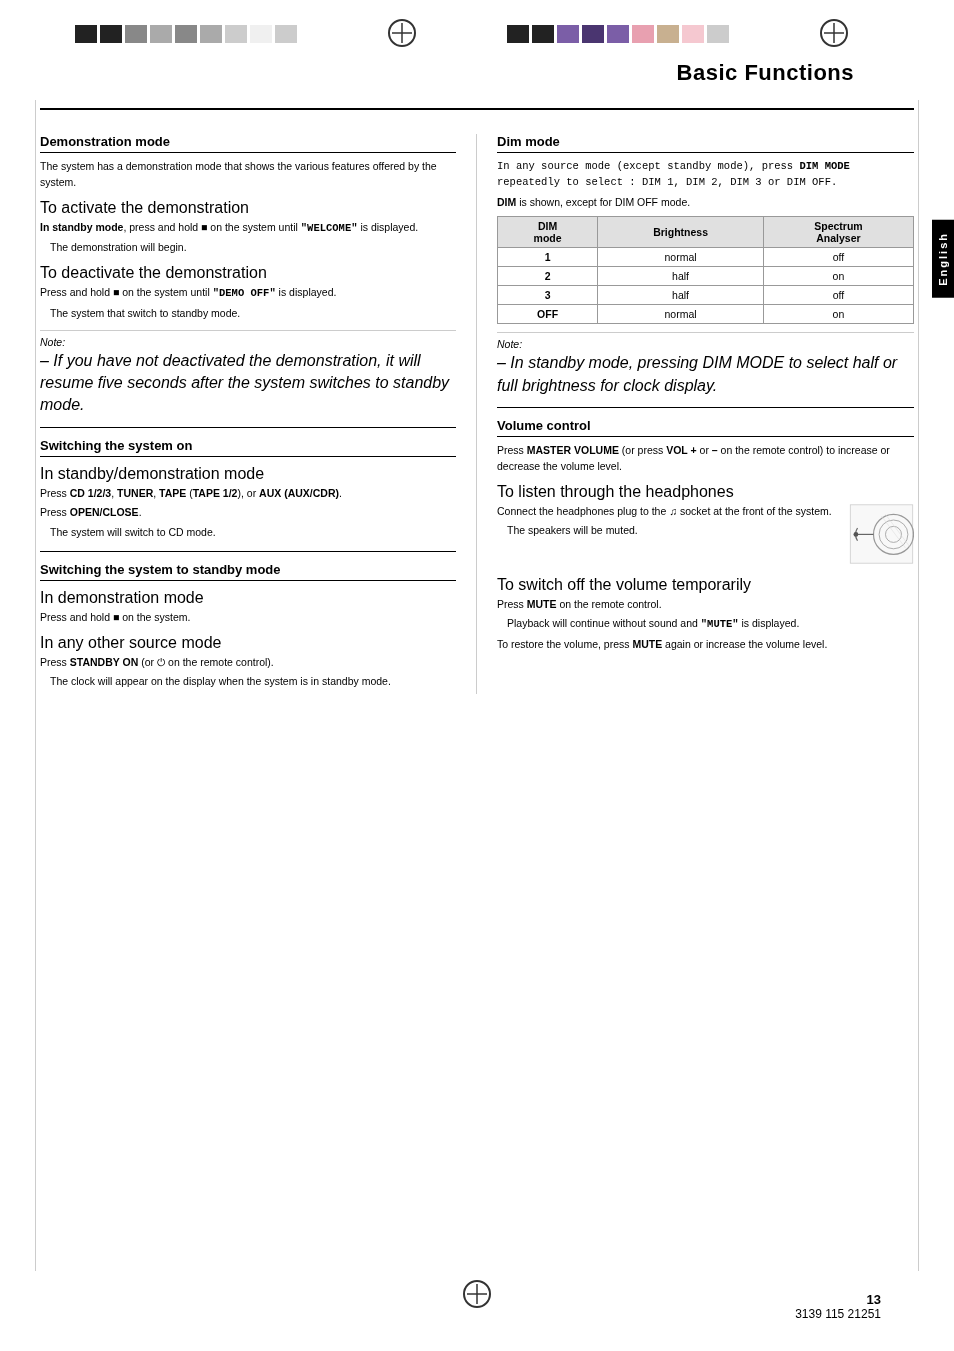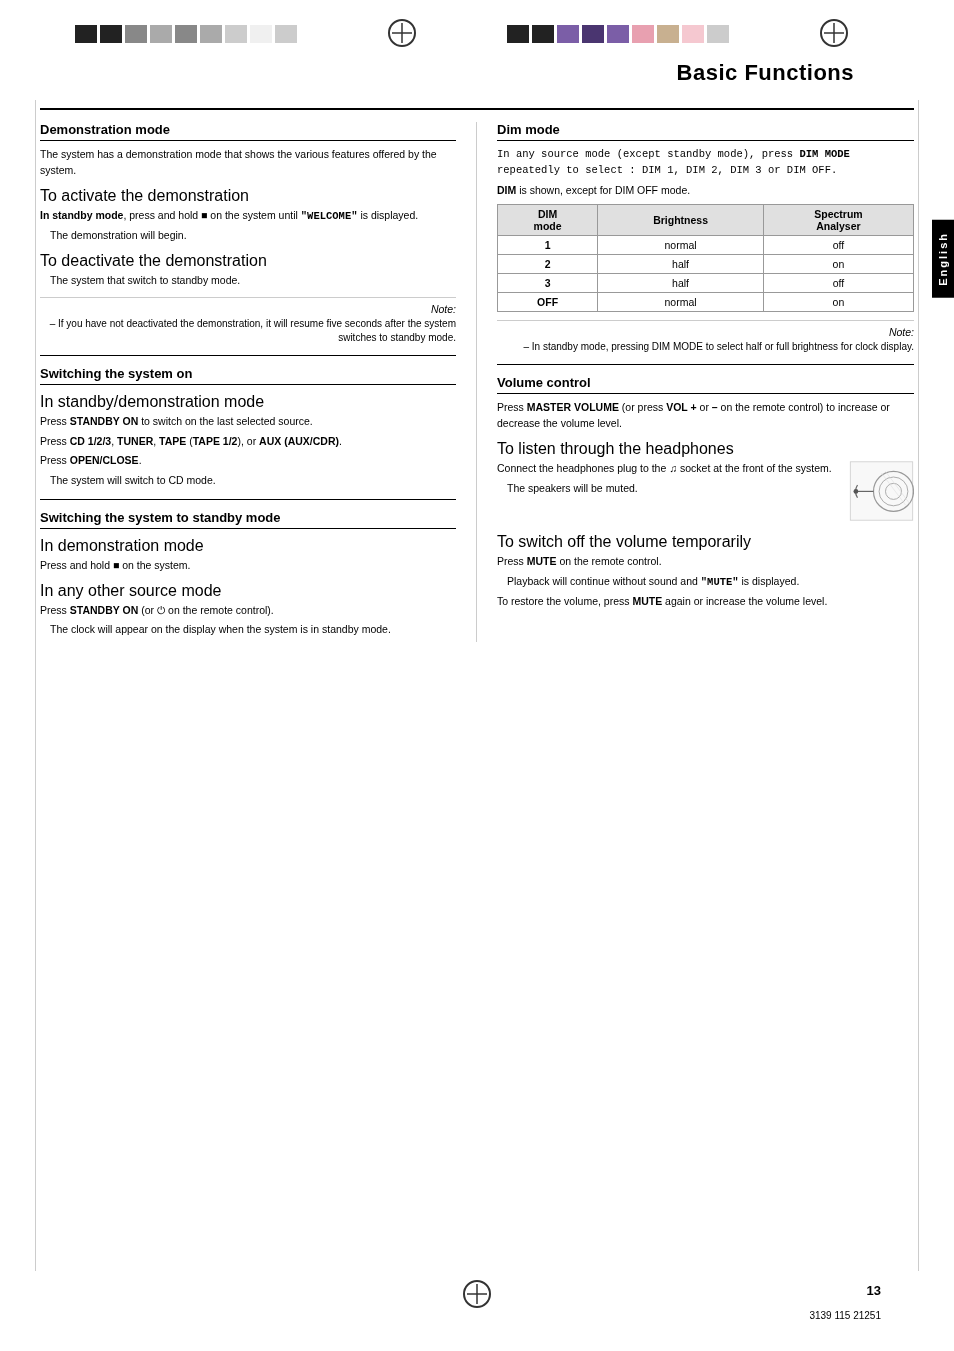--- a/index.html
+++ b/index.html
@@ -57,20 +57,21 @@
       font-size: 11px;
       font-weight: bold;
       letter-spacing: 2px;
     }
 
     
     .main-content {
       display: flex;
       gap: 0;
       padding: 12px 40px 0;
+      margin-top: 12px;
     }
 
     .left-col {
       width: 50%;
       padding-right: 20px;
       border-right: 1px solid #ccc;
     }
     .right-col {
       width: 50%;
       padding-left: 20px;
@@ -110,29 +111,29 @@
     .indent {
       margin-left: 10px;
     }
 
     
     .note-block {
       border-top: 1px solid #ccc;
       margin-top: 8px;
       padding-top: 5px;
       margin-bottom: 6px;
-      text-align: right;
     }
     .note-label {
       font-style: italic;
       font-size: 10.5px;
       margin-bottom: 2px;
     }
     .note-text {
-      font-size: 10px;
+      font-style: italic;
+      font-size: 16px;
       line-height: 1.4;
     }
 
     
     .dim-table {
       width: 100%;
       border-collapse: collapse;
       margin-top: 6px;
       margin-bottom: 6px;
       font-size: 10.5px;
@@ -167,22 +168,22 @@
       position: absolute;
       bottom: 30px;
       right: 73px;
       text-align: right;
     }
     .page-number {
       font-size: 13px;
       font-weight: bold;
     }
     .doc-number {
-      font-size: 10px;
-      margin-top: 12px;
+      font-size: 12px;
+      margin-top: 0;
     }
 
     
     .bottom-compass {
       position: absolute;
       bottom: 40px;
       left: 50%;
       transform: translateX(-50%);
     }
 
@@ -295,37 +296,37 @@
         <span>To activate the demonstration</span>
       </p>
       <p class="body-text">
         <b>In standby mode</b>, press and hold ■ on the system until <span class="mono">"WELCOME"</span> is displayed.
       </p>
       <p class="body-text indent">The demonstration will begin.</p>
 
       <p class="sub-title">
         <span>To deactivate the demonstration</span>
       </p>
+      <p class="body-text">
+        Press and hold ■ on the system until <span class="mono">"DEMO OFF"</span> is displayed.
+      </p>
       <p class="body-text indent">The system that switch to standby mode.</p>
 
       <div class="note-block">
         <p class="note-label">Note:</p>
         <p class="note-text">– If you have not deactivated the demonstration, it will resume five seconds after the system switches to standby mode.</p>
       </div>
     </div>
 
     <hr class="section-divider">
 
     <div>
       <div class="section-title">Switching the system on</div>
 
       <p class="sub-title">In standby/demonstration mode</p>
-      <p class="body-text">
-        Press <b>STANDBY ON</b> to switch on the last selected source.
-      </p>
       <p class="body-text">
         Press <b>CD 1/2/3</b>, <b>TUNER</b>, <b>TAPE</b> (<b>TAPE 1/2</b>), or <b>AUX (AUX/CDR)</b>.
       </p>
       <p class="body-text">
         Press <b>OPEN/CLOSE</b>.
       </p>
       <p class="body-text indent">The system will switch to CD mode.</p>
     </div>
 
     <hr class="section-divider">

